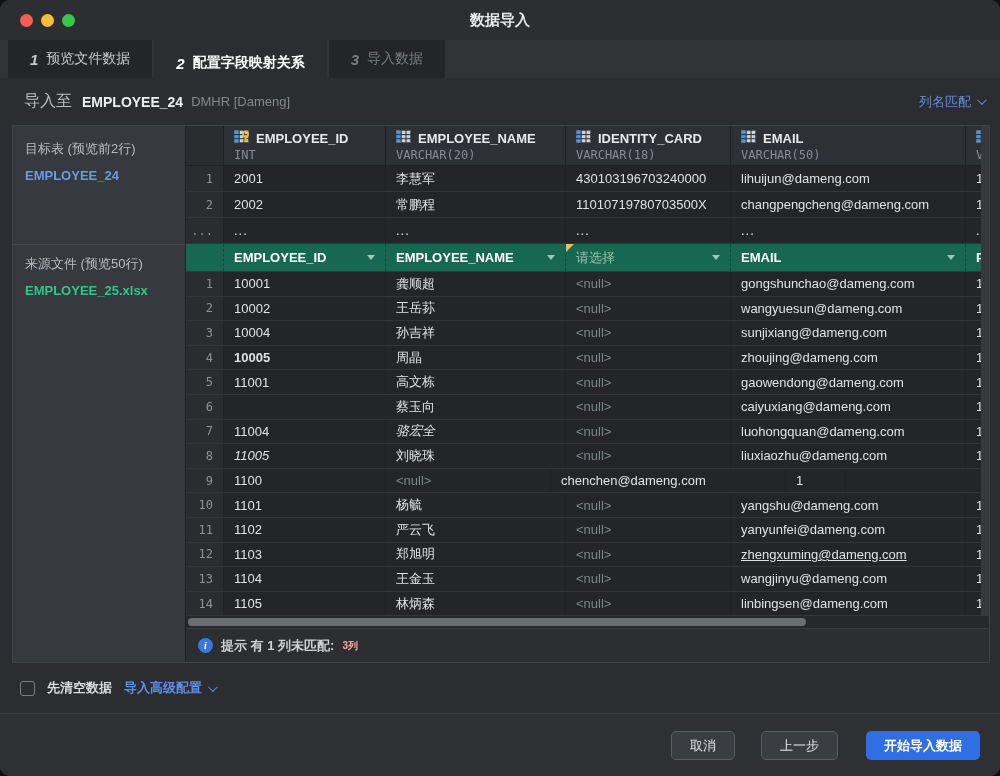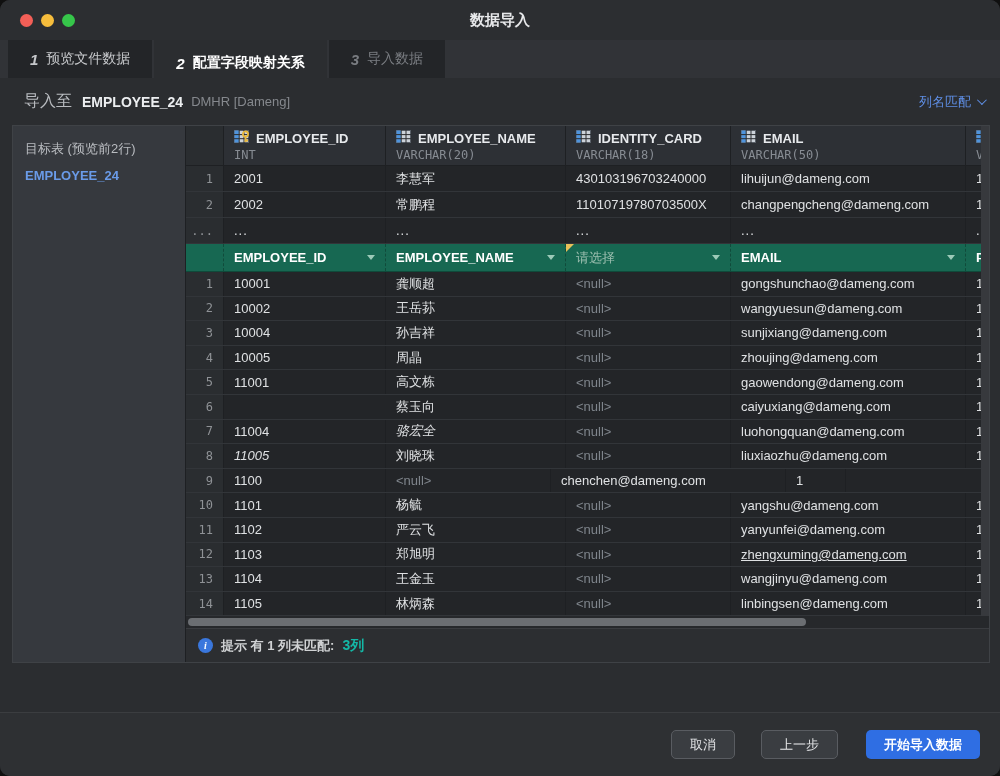--- a/index.html
+++ b/index.html
@@ -50,21 +50,21 @@
   .maprow .numcell{background:#176852;}
   .map-placeholder{color:#9dbfb0;font-weight:normal;}
   .tri-down{width:0;height:0;border-left:4px solid transparent;border-right:4px solid transparent;border-top:5px solid #9ccab8;flex:none;margin-left:6px;}
   .warn-corner{position:absolute;left:0;top:0;width:0;height:0;border-top:8px solid #e8c15a;border-right:8px solid transparent;}
   .hscroll{height:12px;background:#26282b;position:relative;flex:none;}
   .hthumb{position:absolute;left:2px;top:2px;height:8px;width:77%;background:#6b6e72;border-radius:4px;cursor:pointer;}
   .vscroll{position:absolute;right:0;top:0;bottom:46px;width:8px;background:#37393d;cursor:pointer;}
   .hintbar{height:34px;border-top:1px solid #3a3c40;background:#2c2e31;display:flex;align-items:center;gap:8px;padding-left:12px;flex:none;margin-top:auto;}
   .infoicon{width:15px;height:15px;border-radius:50%;background:#3a77dd;color:#fff;font-size:10px;font-weight:bold;font-style:italic;display:flex;align-items:center;justify-content:center;font-family:"Liberation Serif",serif;flex:none;}
   .hinttext{color:#d0d2d4;font-size:13px;font-weight:bold;}
-  .hintlink{color:#14b8a6;font-size:14px;font-weight:bold;cursor:pointer;}
+  .hintlink{color:#fca5a5;font-size:10px;font-weight:bold;cursor:pointer;}
   
   .optionsrow{height:50px;display:flex;align-items:center;gap:12px;padding-left:20px;flex:none;}
   .checkbox{width:15px;height:15px;border:1.5px solid #7a7d82;border-radius:3px;background:transparent;cursor:pointer;flex:none;}
   .cb-label{color:#d8dadd;font-size:13px;font-weight:bold;}
   
   .footer{margin-top:auto;height:64px;background:#2e3033;border-top:1px solid #3b3d40;display:flex;align-items:center;justify-content:flex-end;padding-right:20px;gap:26px;flex:none;}
   .btn{height:29px;padding:0 18px;border-radius:5px;background:#3a3d41;border:1px solid #595c61;color:#e3e4e6;font-size:13px;display:flex;align-items:center;cursor:pointer;}
   .btn.primary{background:#2f6ee3;border:none;color:#ffffff;font-weight:bold;margin-left:2px;}
   .ellip{letter-spacing:1px;}
 </style>
@@ -106,20 +106,24 @@
       <span>列名匹配</span>
       <span class="chev"></span>
     </span>
   </div>
 
   <div class="mainpanel">
     <div class="sidebar">
       <div class="sb-sec1">
         <div class="sb-label">目标表 (预览前2行)</div>
         <div class="sb-target">EMPLOYEE_24</div>
+      </div>
+      <div class="sb-sec2">
+        <div class="sb-label">来源文件 (预览50行)</div>
+        <div class="sb-source">EMPLOYEE_25.xlsx</div>
       </div>
     </div>
 
     <div class="tablewrap">
       <div class="trow headrow">
           <div class="cell numcell" style="width: 38px;"></div>
           <div class="cell hcell" style="width: 162px;">
             <div class="hname">
               <span><svg width="16" height="14" viewBox="0 0 16 14">
                   <rect x="0.5" y="0.5" width="14" height="12" fill="#ccd2d9" stroke="#5a6068"></rect>
@@ -322,21 +326,21 @@
             </div>
             <div class="cell" style="width: 235px;">
               <span>sunjixiang@dameng.com</span>
             </div>
             <div class="cell" style="width: 60px;">
               <span>1</span>
             </div>
           </div>
           <div class="trow datarow srcrow">
             <div class="cell numcell" style="width: 38px;">4</div>
-            <div class="cell" style="width: 162px;">
+            <div class="cell" style="width: 162px; font-weight: bold;">
               <span>10005</span>
             </div>
             <div class="cell" style="width: 180px;">
               <span>周晶</span>
             </div>
             <div class="cell" style="width: 165px;">
               <span class="nullv">&lt;null&gt;</span>
             </div>
             <div class="cell" style="width: 235px;">
               <span>zhoujing@dameng.com</span>
@@ -528,19 +532,27 @@
         </div>
       <div class="hintbar">
         <span class="infoicon">i</span>
         <span class="hinttext">提示 有 1 列未匹配:</span>
         <span class="hintlink">3列</span>
       </div>
       <div class="vscroll"></div>
     </div>
   </div>
 
+  <div class="optionsrow">
+    <div class="checkbox"></div>
+    <span class="cb-label">先清空数据</span>
+    <span class="bluelink" style="font-weight:bold;">
+      <span>导入高级配置</span>
+      <span class="chev"></span>
+    </span>
+  </div>
 
   <div class="footer">
     <button class="btn">取消</button>
     <button class="btn">上一步</button>
     <button class="btn primary">开始导入数据</button>
   </div>
 </div>
 
 </body></html>

